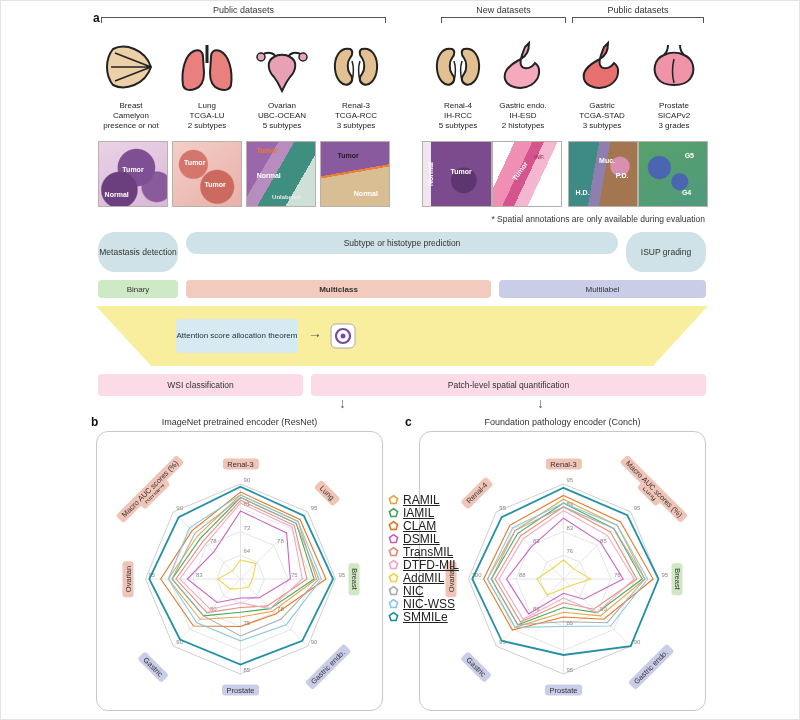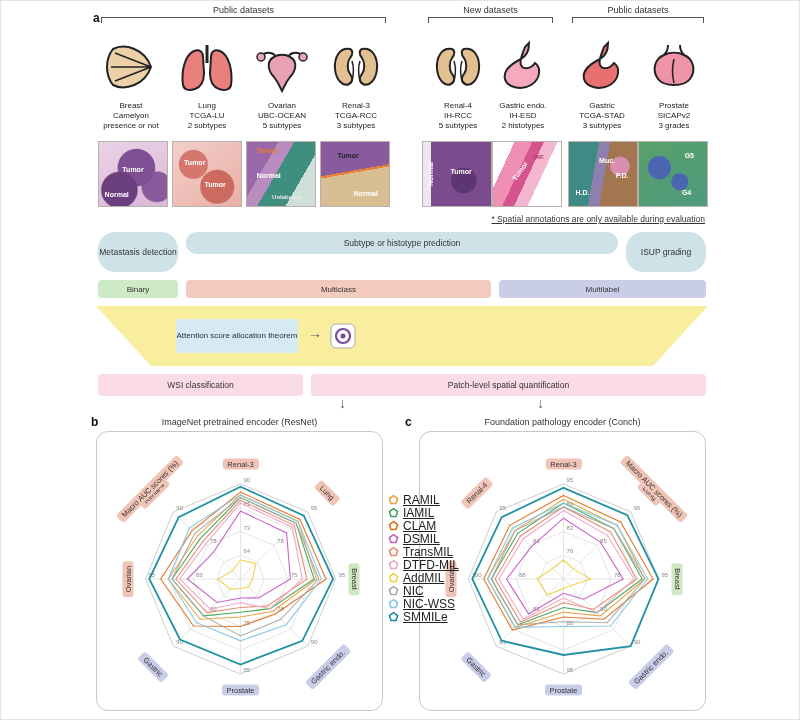--- a/index.html
+++ b/index.html
@@ -46,21 +46,21 @@
 <body>
 
 <div class="page">
 
   <div class="panel-label" style="left:92px;top:10px;">a</div>
 
   <div class="bracket" style="left:100px;top:4px;width:285px;">
     <span class="blabel">Public datasets</span>
     <div class="bline"></div>
   </div>
-  <div class="bracket" style="left:427px;top:4px;width:125px;">
+  <div class="bracket" style="left:440px;top:4px;width:125px;">
     <span class="blabel">New datasets</span>
     <div class="bline"></div>
   </div>
   <div class="bracket" style="left:571px;top:4px;width:132px;">
     <span class="blabel">Public datasets</span>
     <div class="bline"></div>
   </div>
 
   <div id="organ-row">
       <div class="organ" style="left: 100px; top: 36px;"><svg viewBox="0 0 60 60">
@@ -172,28 +172,28 @@
         <span style="left: 56%; top: 28%; color: rgb(255, 255, 255);">Muc.</span>
         <span style="left: 78%; top: 52%; color: rgb(255, 255, 255);">P.D.</span>
         <span style="left: 20%; top: 78%; color: rgb(255, 255, 255);">H.D.</span>
       </div>
       <div class="tile t8" style="left: 637px; top: 140px;">
         <span style="left: 74%; top: 20%; color: rgb(255, 255, 255);">G5</span>
         <span style="left: 70%; top: 78%; color: rgb(255, 255, 255);">G4</span>
       </div>
     </div>
 
-  <div class="note" style="right:94px;top:213px;text-decoration:underline;">* Spatial annotations are only available during evaluation</div>
+  <div class="note" style="right:94px;top:213px;">* Spatial annotations are only available during evaluation</div>
 
   <div class="fbox task" style="left:97px;top:231px;width:80px;height:40px;">Metastasis detection</div>
   <div class="fbox task" style="left:185px;top:231px;width:432px;height:22px;">Subtype or histotype prediction</div>
   <div class="fbox task" style="left:625px;top:231px;width:80px;height:40px;">ISUP grading</div>
 
   <div class="fbox" id="class-binary" style="left: 97px; top: 279px; width: 80px; height: 18px; font-size: 8px; background: rgb(205, 233, 198);">Binary</div>
-  <div class="fbox" id="class-multiclass" style="left: 185px; top: 279px; width: 305px; height: 18px; font-size: 8px; background: rgb(242, 202, 190);">Multiclass</div>
+  <div class="fbox" id="class-multiclass" style="left: 185px; top: 279px; width: 305px; height: 18px; font-size: 8px; background: rgb(242, 202, 190); font-weight: bold;">Multiclass</div>
   <div class="fbox" id="class-multilabel" style="left: 498px; top: 279px; width: 207px; height: 18px; font-size: 8px; background: rgb(201, 205, 232);">Multilabel</div>
 
   <div class="funnel" style="left:95px;top:305px;width:612px;height:60px;">
     <div class="att" style="left:80px;top:13px;width:122px;height:34px;">Attention score allocation theorem</div>
     <span class="arrow" style="left:212px;top:19px;">→</span>
     <div class="abs" style="left:234px;top:17px;width:26px;height:26px;">
       <svg viewBox="0 0 26 26" width="26" height="26">
           <rect x="1" y="1" width="24" height="24" rx="5" fill="#ffffff" stroke="#aaaaaa"></rect>
           <circle cx="13" cy="13" r="7" fill="none" stroke="#7a4a9e" stroke-width="2.2"></circle>
           <circle cx="13" cy="13" r="2.5" fill="#7a4a9e"></circle>

